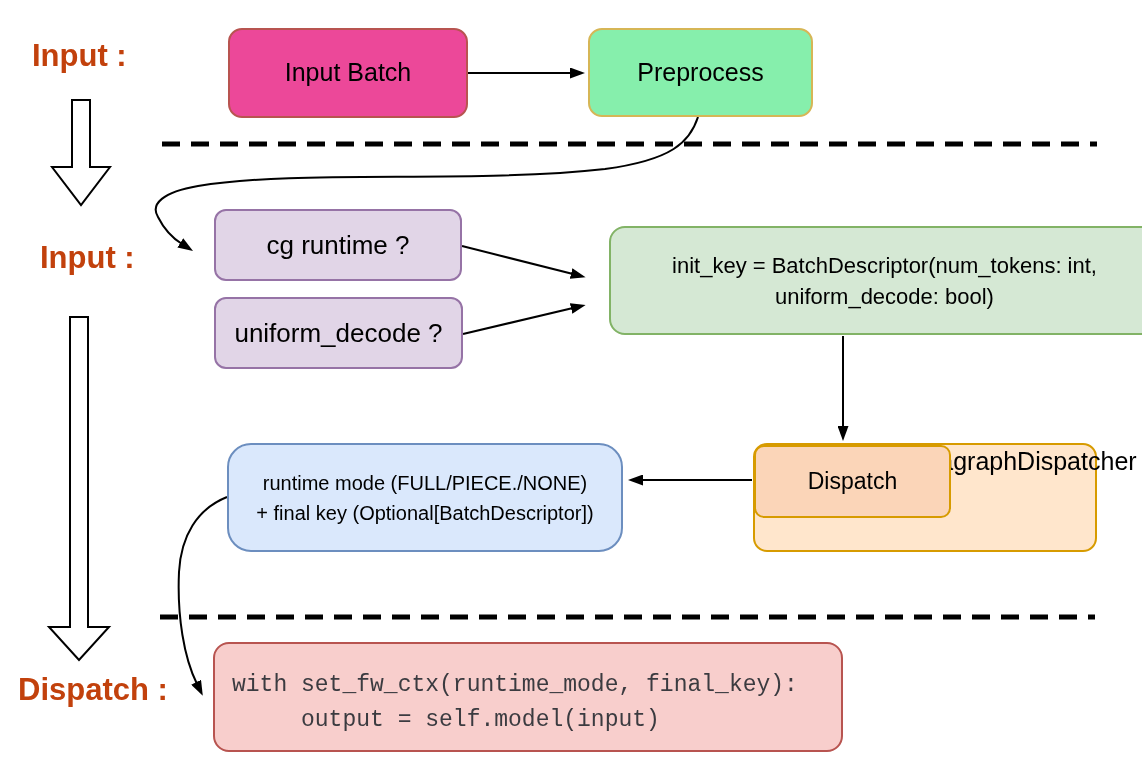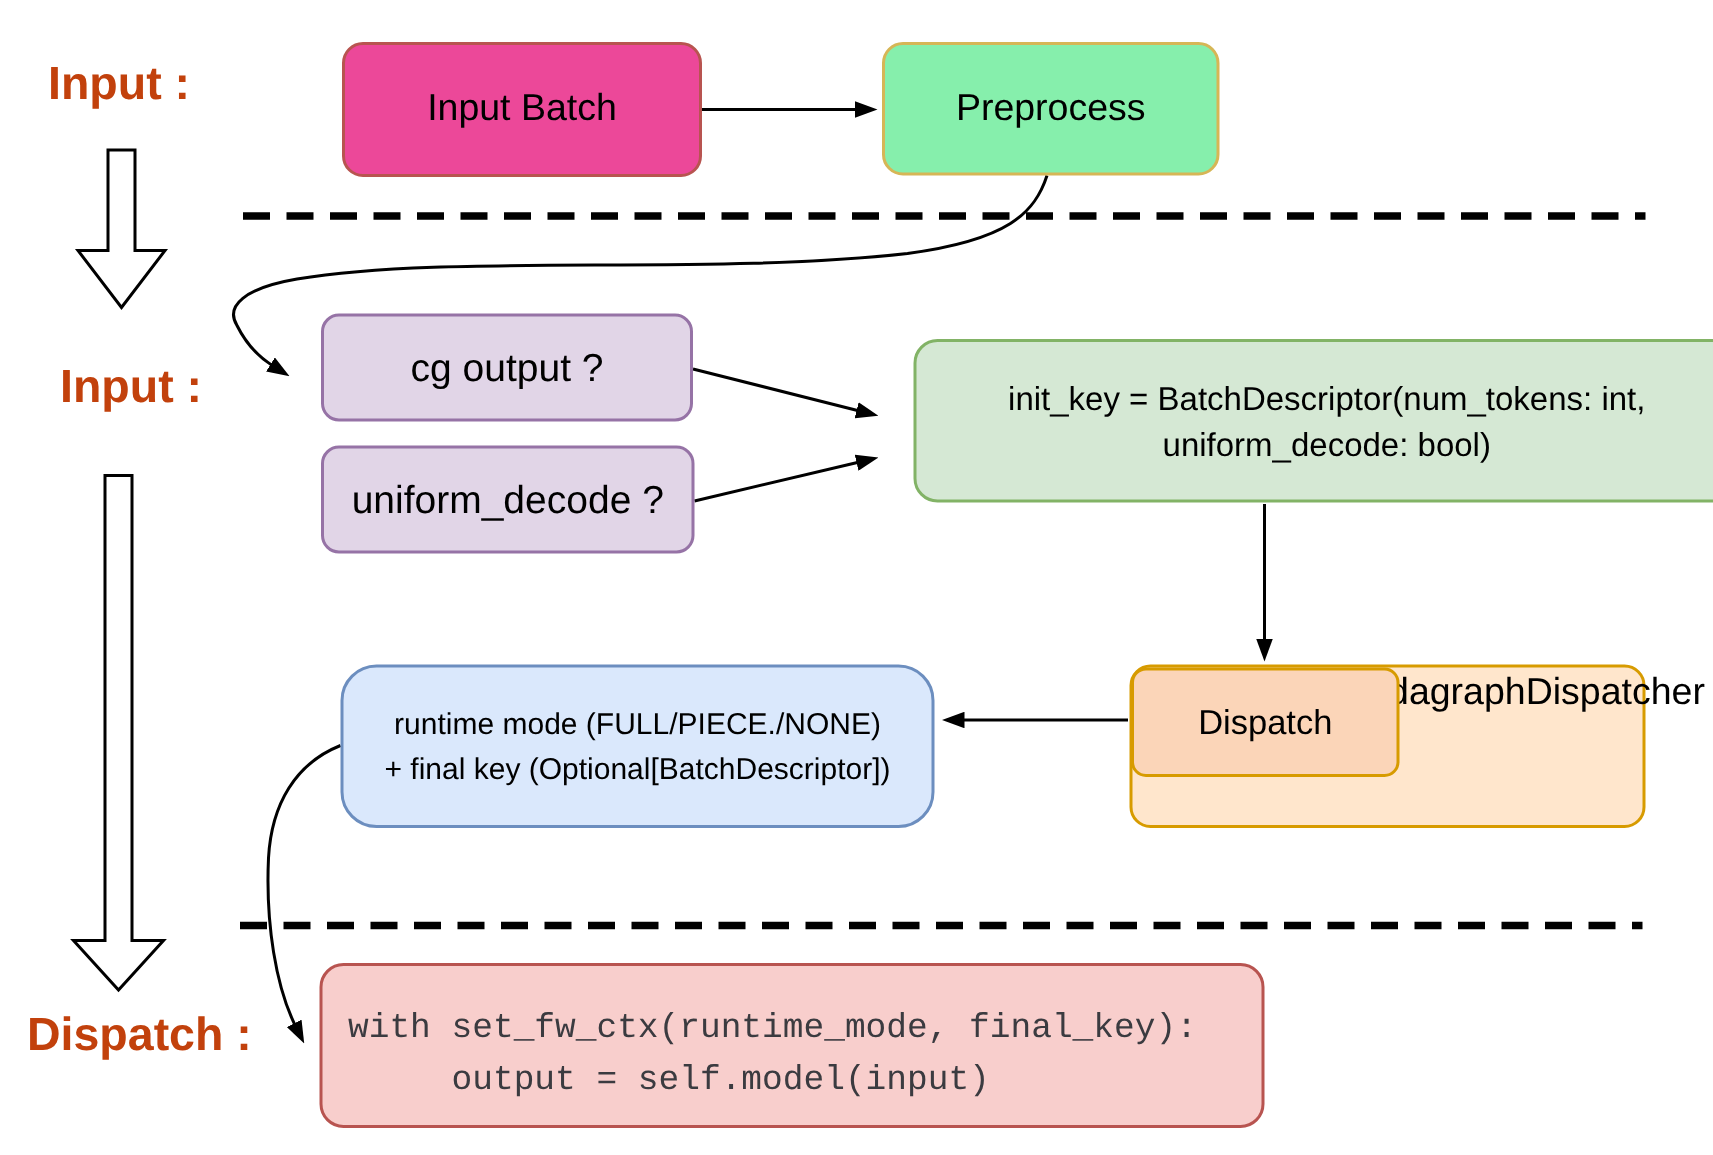--- a/index.html
+++ b/index.html
@@ -26,21 +26,21 @@
     background:#E1D5E7;border-color:#9673A6;font-size:26px;}
   .uniform-decode{left:214px;top:297px;width:249px;height:72px;border-radius:12px;
     background:#E1D5E7;border-color:#9673A6;font-size:26px;}
   .init-key{left:588px;top:226px;width:551px;height:109px;border-radius:16px;
     background:#D5E8D4;border-color:#82B366;font-size:22px;line-height:31px;margin-left:21px;}
   .cudagraph{left:753px;top:443px;width:344px;height:109px;border-radius:14px;
     background:#FFE6CC;border-color:#D79B00;}
   .cud-label{position:absolute;left:180px;top:0;width:160px;height:100%;
     display:flex;flex-direction:row;justify-content:center;text-align:center;
     font-size:25px;line-height:33px;}
-  .dispatch{left:754px;top:445px;width:179px;height:73px;border-radius:10px;
+  .dispatch{left:754px;top:445px;width:197px;height:73px;border-radius:10px;
     background:#FBD5B8;border-color:#D79B00;font-size:23px;z-index:3;}
   .runtime-mode{left:227px;top:443px;width:396px;height:109px;border-radius:24px;
     background:#DAE8FC;border-color:#6C8EBF;font-size:20px;line-height:30px;padding:0 2px;}
   .execute-code{left:213px;top:642px;width:630px;height:110px;border-radius:16px;
     background:#F8CECC;border-color:#B85450;
     align-items:flex-start;justify-content:flex-start;text-align:left;
     font-family:"Liberation Mono",monospace;font-size:23px;line-height:35px;
     color:#3b3b40;padding:24px 0 0 5px;}
   .execute-code span{white-space:pre;margin-left:12px;}
 </style>
@@ -77,21 +77,21 @@
 
   <div class="node input-batch">
     <span>Input Batch</span>
   </div>
 
   <div class="node preprocess">
     <span>Preprocess</span>
   </div>
 
   <div class="node cg-padding">
-    <span>cg output ?</span>
+    <span>cg runtime ?</span>
   </div>
 
   <div class="node uniform-decode">
     <span>uniform_decode ?</span>
   </div>
 
   <div class="node init-key">
     <span>init_key = BatchDescriptor(num_tokens: int,</span>
     <span>uniform_decode: bool)</span>
   </div>

